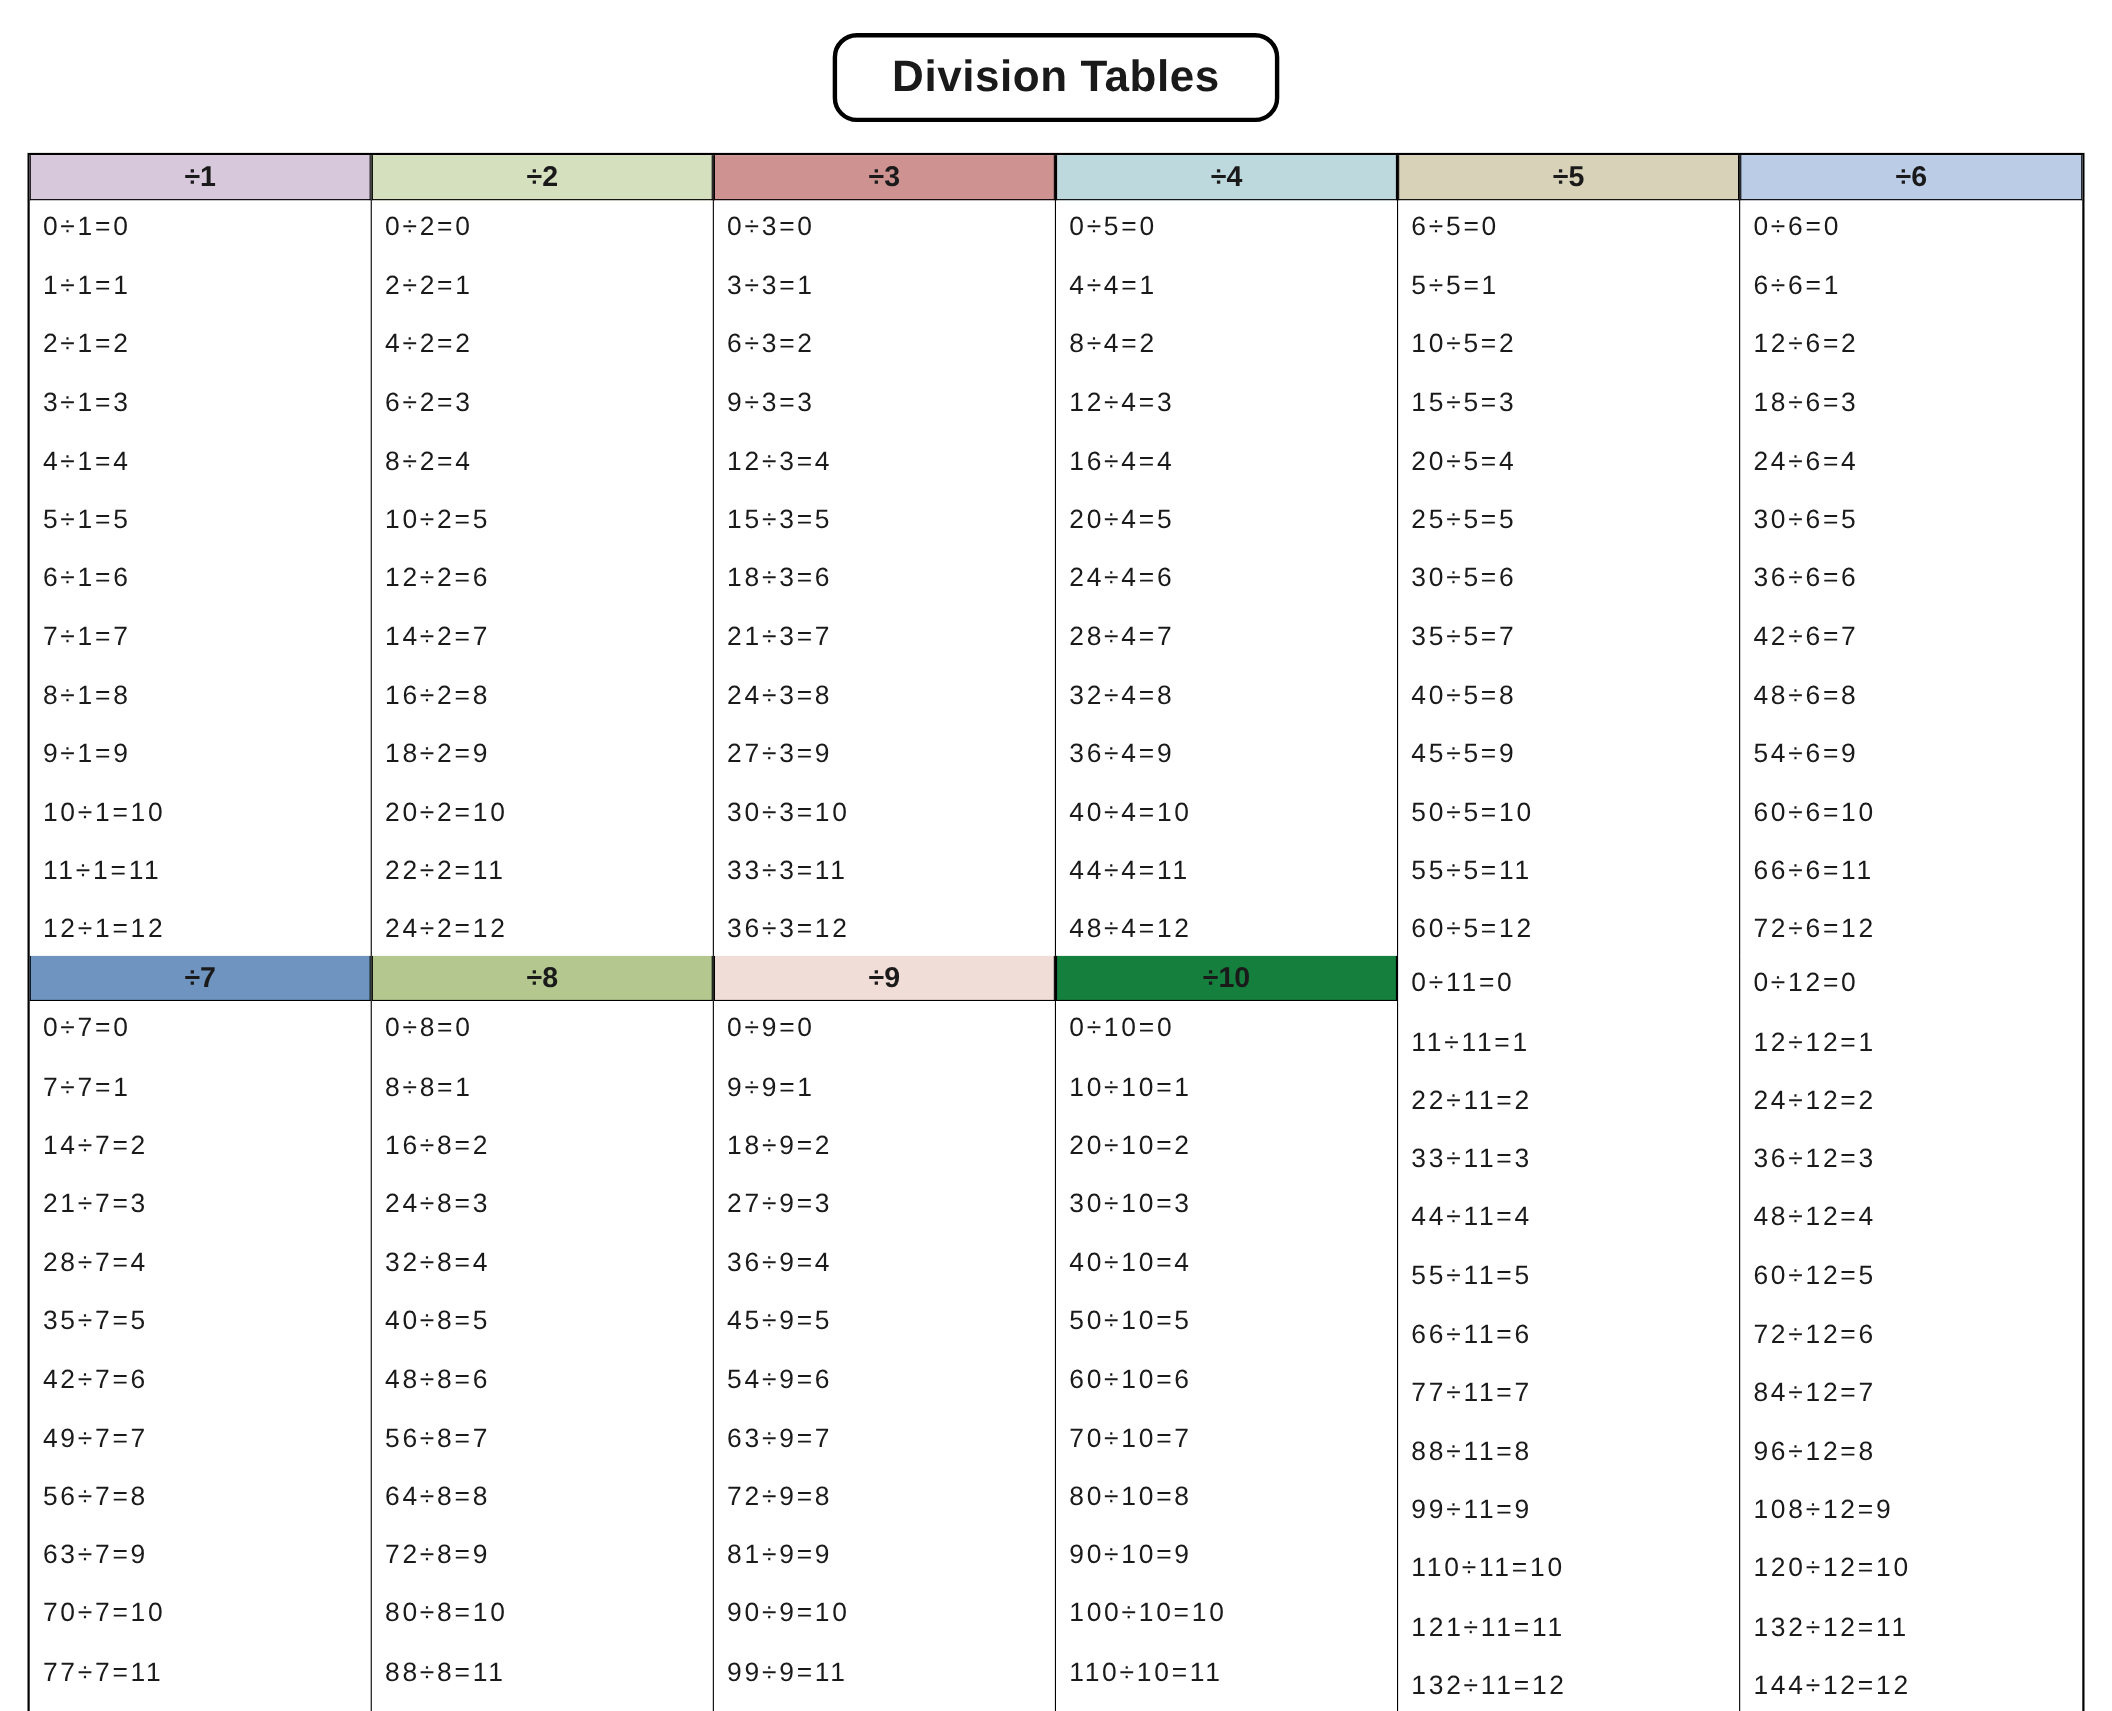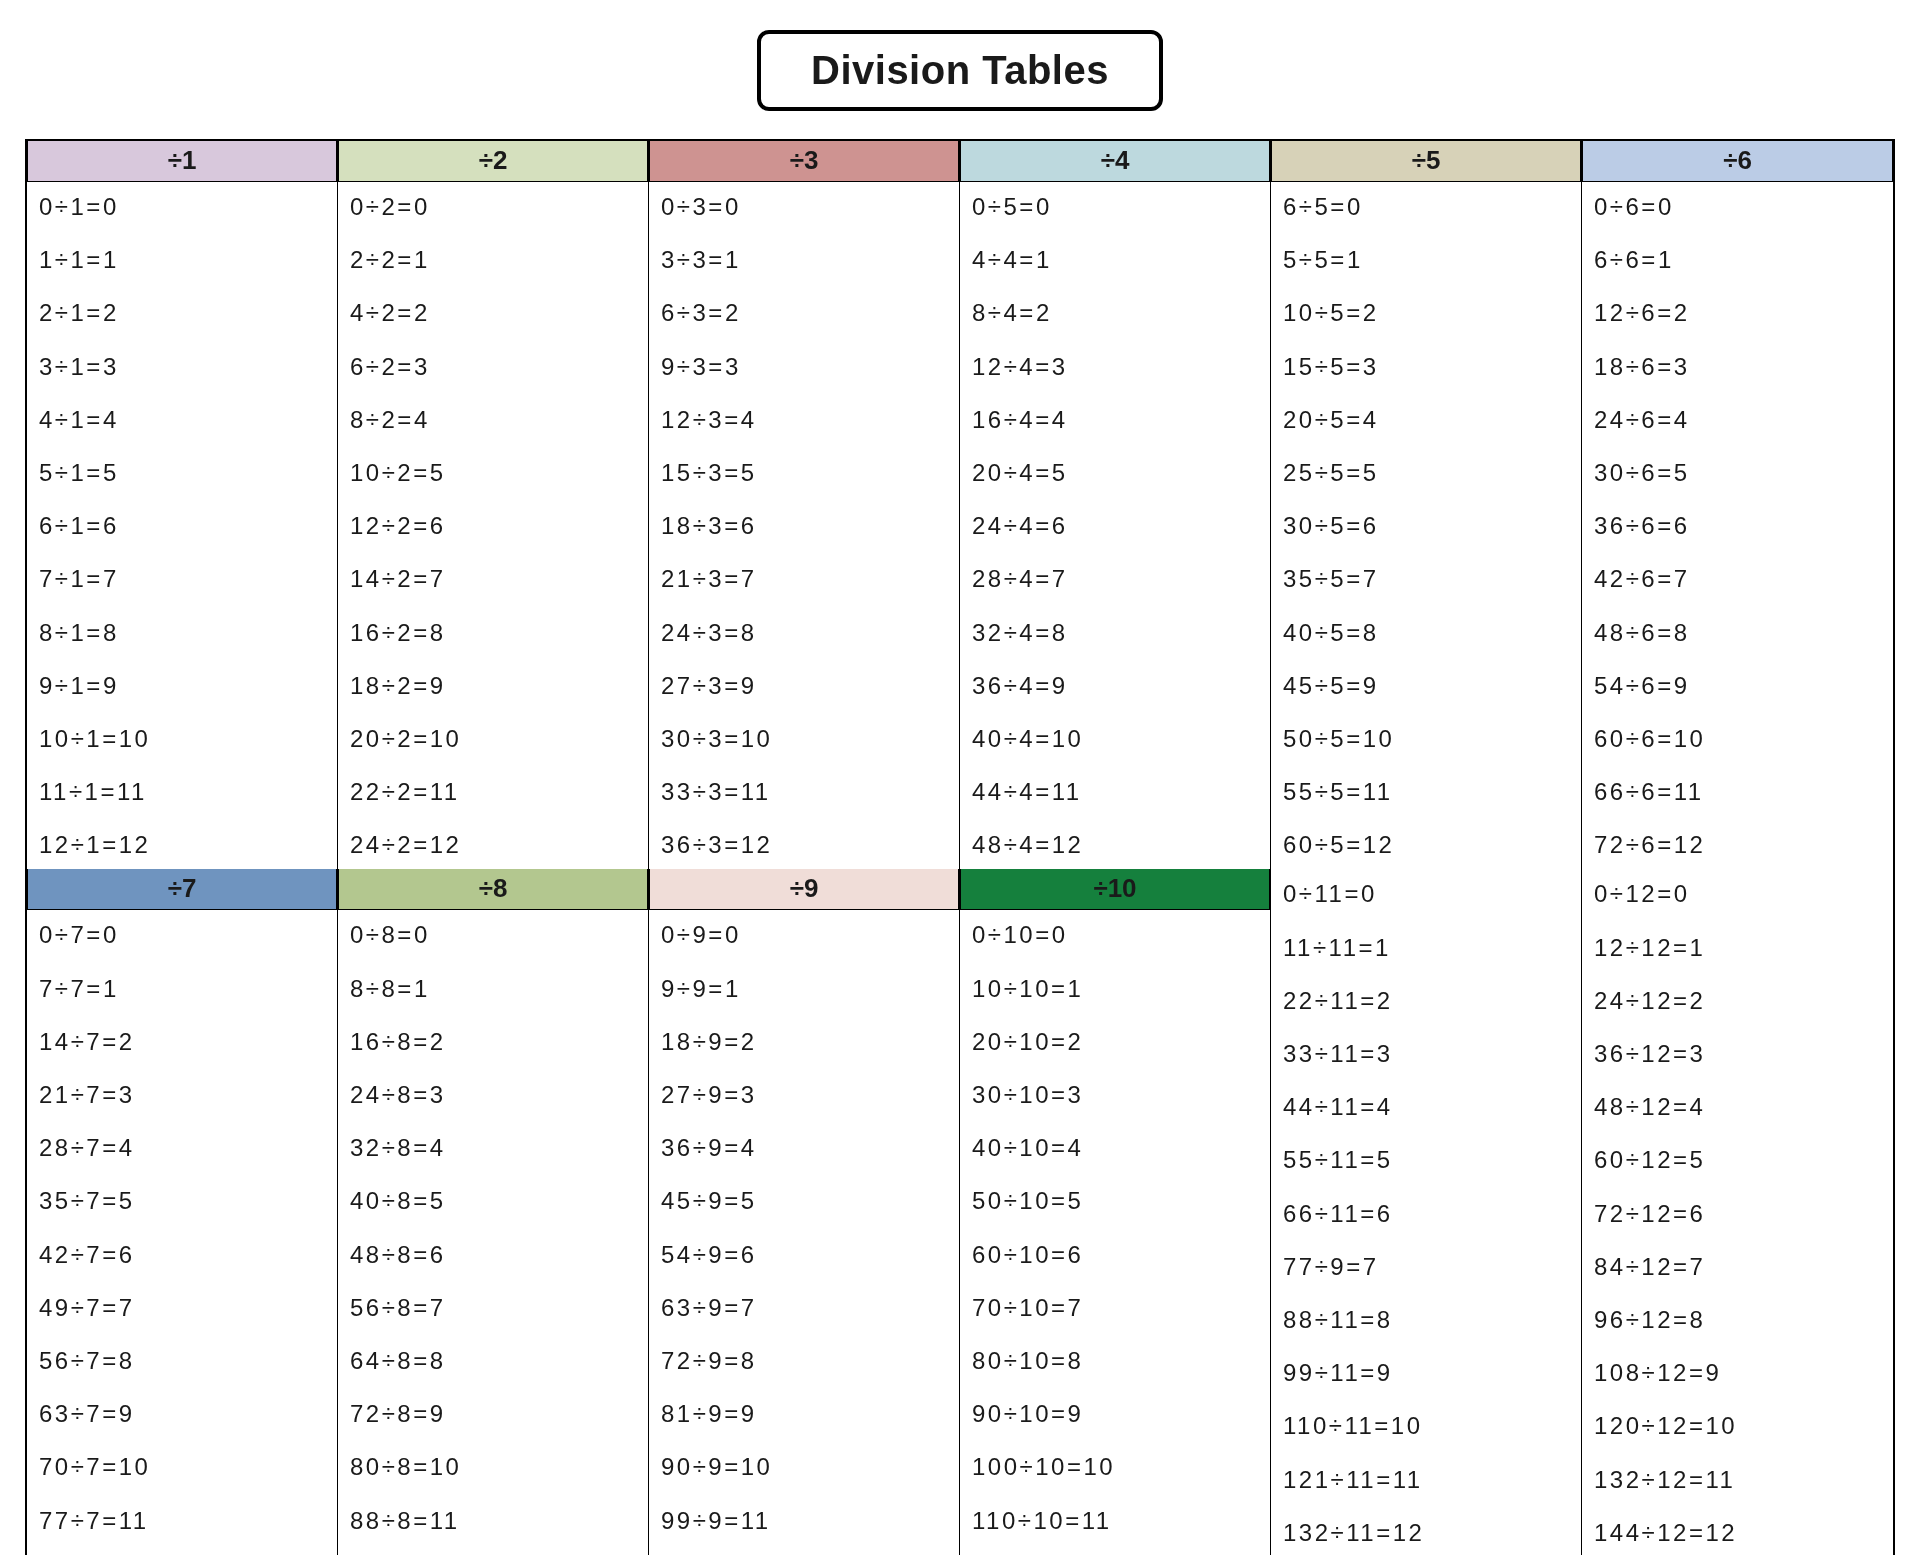--- a/index.html
+++ b/index.html
@@ -10,21 +10,21 @@
     font-family: Arial, Helvetica, sans-serif;
     color: #1a1a1a;
   }
   .title-wrap {
     display: flex;
     justify-content: center;
     margin-bottom: 28px;
   }
   .title-box {
     border: 4px solid #000;
-    border-radius: 12px;
+    border-radius: 22px;
     padding: 14px 50px;
     font-size: 40px;
     font-weight: 700;
     letter-spacing: 0.5px;
   }
   .grid {
     display: grid;
     grid-template-columns: repeat(6, 1fr);
     border: 2px solid #000;
   }
@@ -259,21 +259,21 @@
     </div>
     <div class="col">
       <div class="cells">
         <div class="eq">0÷11=0</div>
         <div class="eq">11÷11=1</div>
         <div class="eq">22÷11=2</div>
         <div class="eq">33÷11=3</div>
         <div class="eq">44÷11=4</div>
         <div class="eq">55÷11=5</div>
         <div class="eq">66÷11=6</div>
-        <div class="eq">77÷9=7</div>
+        <div class="eq">77÷11=7</div>
         <div class="eq">88÷11=8</div>
         <div class="eq">99÷11=9</div>
         <div class="eq">110÷11=10</div>
         <div class="eq">121÷11=11</div>
         <div class="eq">132÷11=12</div>
       </div>
     </div>
     <div class="col">
       <div class="cells">
         <div class="eq">0÷12=0</div>

